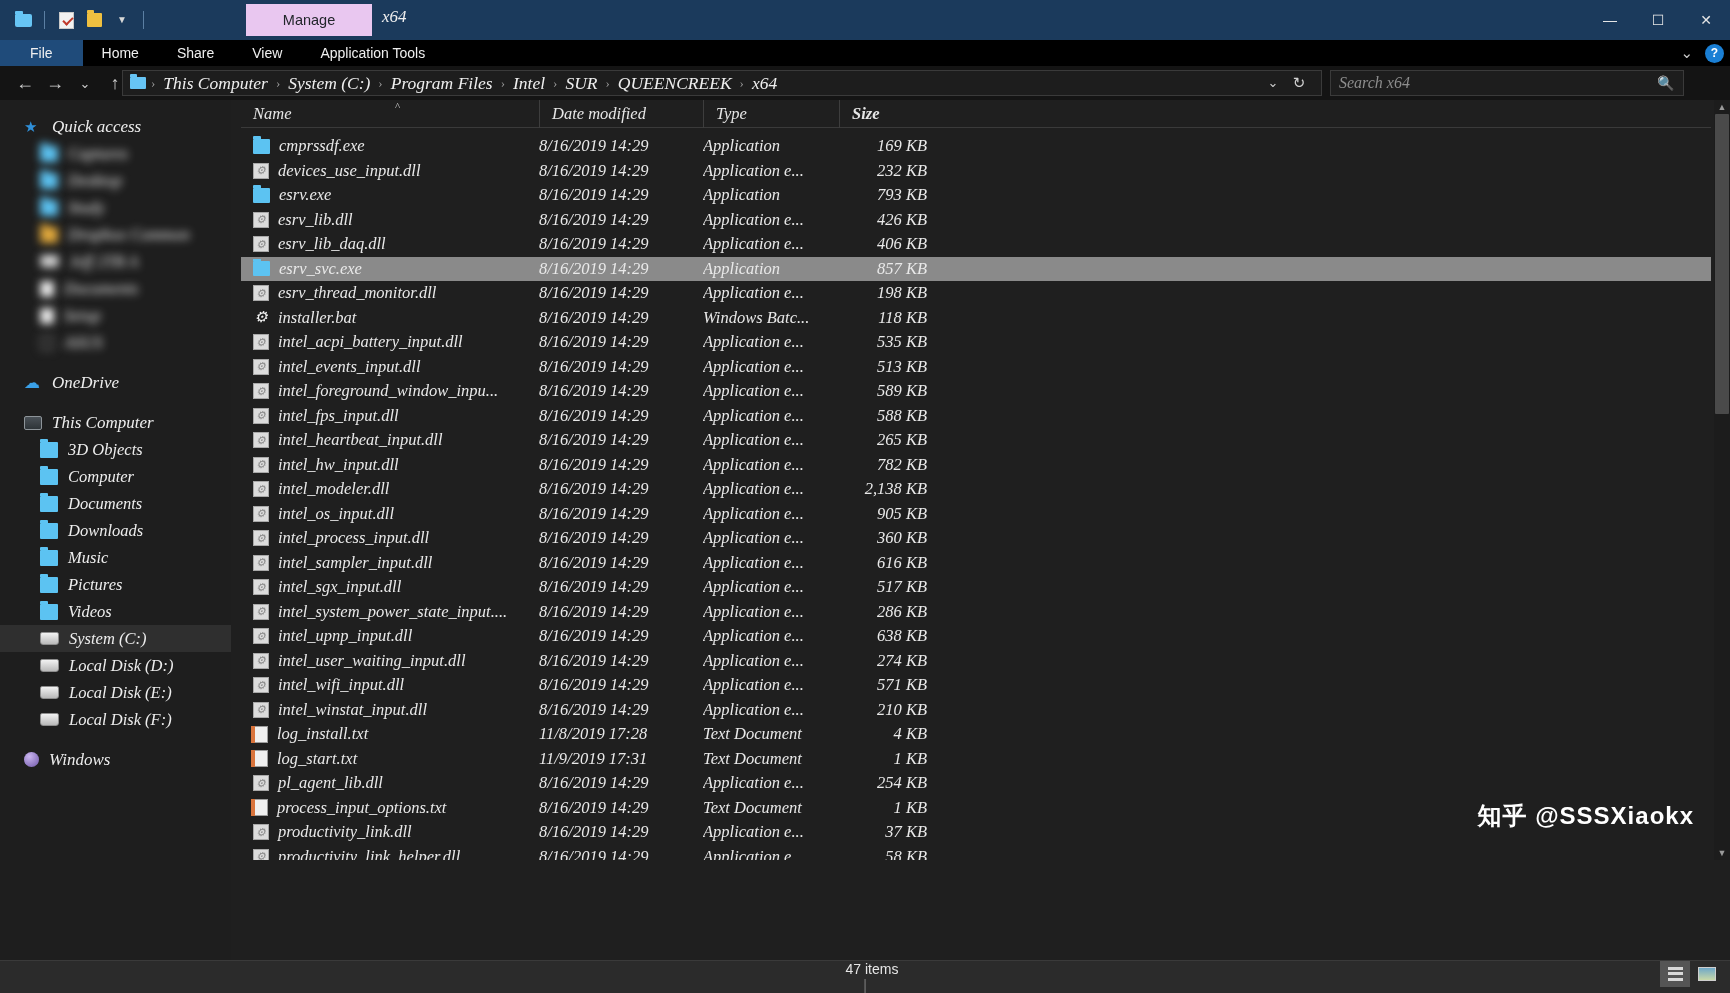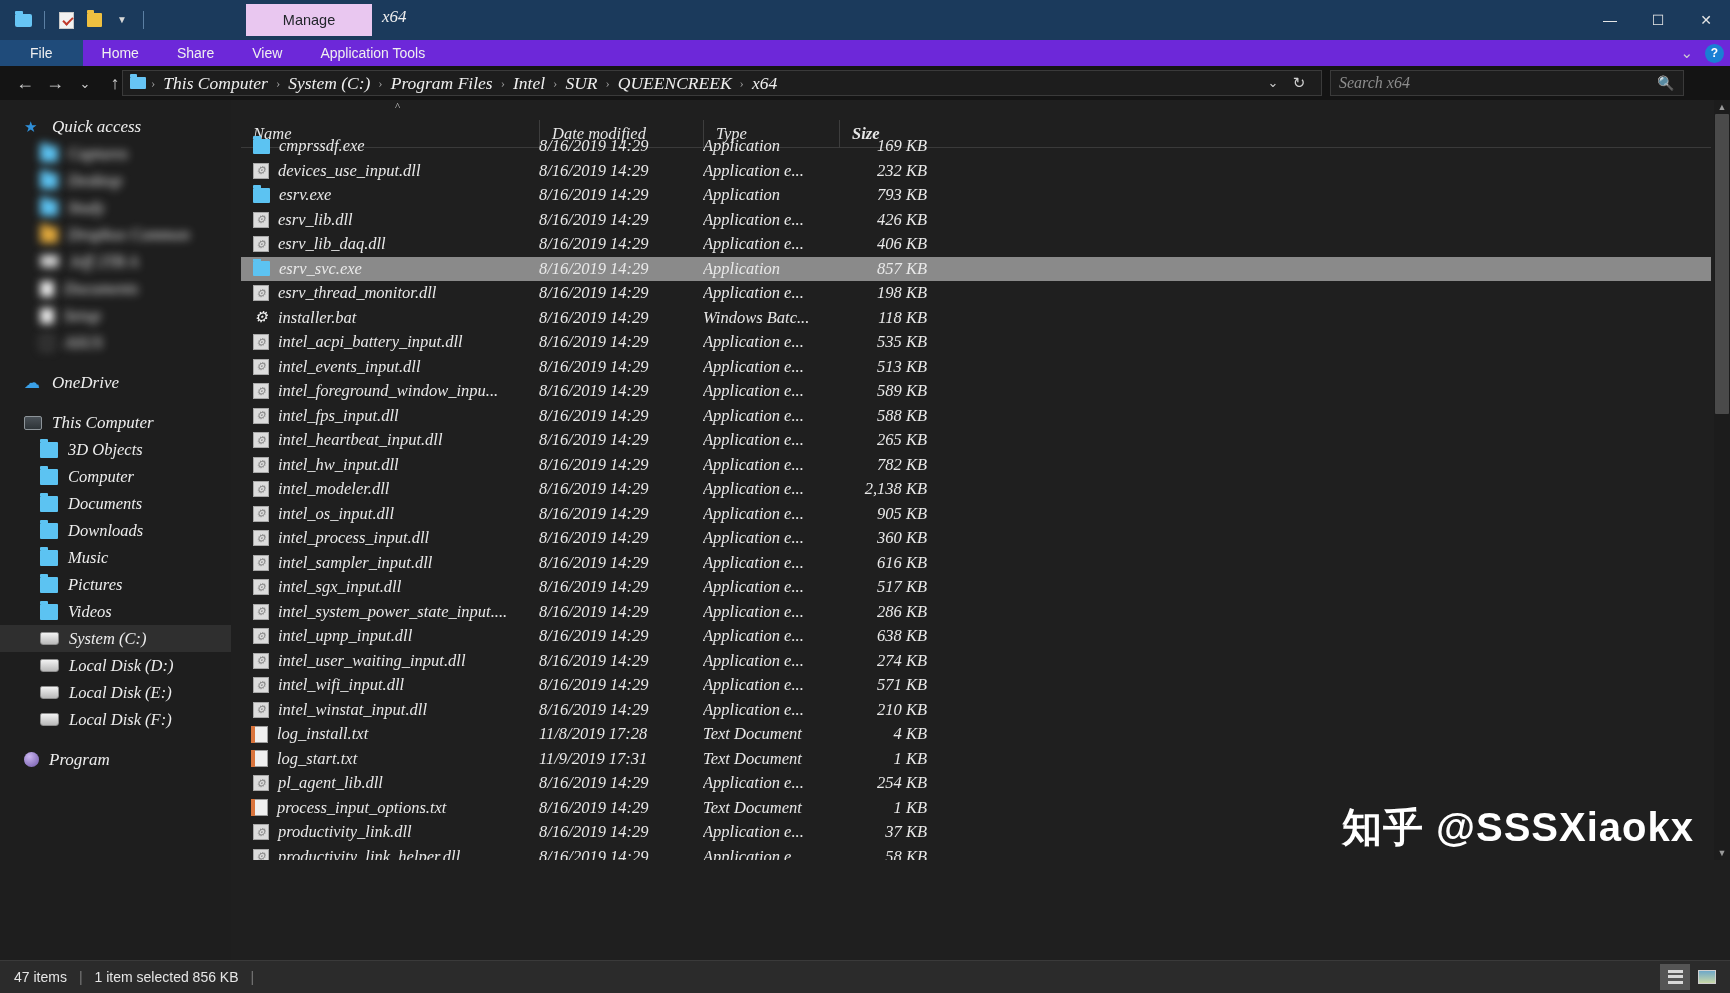--- a/index.html
+++ b/index.html
@@ -49,21 +49,21 @@
     position:absolute; left:382px; top:7px;
     font-family:"Liberation Serif", serif; font-style:italic; font-size:17px; color:#f0f0f0;
   }
   .wnd-btns{ position:absolute; right:0; top:0; height:40px; display:flex; }
   .wnd-btn{ width:48px; height:40px; display:flex; align-items:center; justify-content:center;
             color:#e6e6e6; font-family:"Liberation Sans", sans-serif; font-size:14px;}
 
   
   #menubar{
     position:absolute; left:0; top:40px; width:1730px; height:26px;
-    background:#6d28d9; display:flex; align-items:stretch;
+    background:#000000; display:flex; align-items:stretch;
     font-family:"Liberation Sans", sans-serif; font-size:14px;
   }
   .menu-item{ display:flex; align-items:center; padding:0 19px; color:#f0f0f0; }
   #menu-file{ background:#1f4b7a; padding:0 30px; }
   .menubar-right{ position:absolute; right:6px; top:0; height:26px; display:flex; align-items:center; gap:12px;}
   .help-circle{ width:19px; height:19px; border-radius:50%; background:#1a7fd4;
     color:#fff; font-family:"Liberation Sans",sans-serif; font-size:12px; font-weight:bold;
     display:flex; align-items:center; justify-content:center;}
 
   
@@ -115,21 +115,21 @@
   .ic-pc{ width:18px; height:14px; background:linear-gradient(#4a5157,#2e3438); border:1px solid #8d9499; border-radius:2px;}
   .ic-drive{ width:19px; height:13px; background:linear-gradient(#f2f2f2,#b9b9b9); border-radius:2px 2px 3px 3px; border:1px solid #8d8d8d;}
   .ic-net{ width:15px; height:15px; border-radius:50%; background:radial-gradient(circle at 35% 30%,#cbb6f0,#6f57a8); }
   .ic-doc{ width:14px; height:16px; background:#f3f3f3; border:1px solid #b5b5b5; }
   .ic-phone{ width:14px; height:16px; background:#2a2a2a; border:1px solid #777; border-radius:2px;}
   .sb-gap{ height:13px; }
 
   
   #listpane{ position:absolute; left:231px; top:100px; width:1483px; height:760px; background:#1f1f1f; }
   #colhdr{
-    position:absolute; left:241px; top:120px; width:1470px; height:28px;
+    position:absolute; left:241px; top:100px; width:1470px; height:28px;
     display:flex; align-items:center; border-bottom:1px solid #3a3a3a;
   }
   .colh{ font-style:italic; font-size:16.5px; color:#e6e6e6; position:relative; height:28px;
          display:flex; align-items:center; padding-left:12px; }
   .colh + .colh{ border-left:1px solid #3d3d3d; }
   #col-name{ width:298px; }
   #col-date{ width:164px; }
   #col-type{ width:136px; }
   #col-size{ width:92px;font-weight:bold; }
   #sort-caret{ position:absolute; left:395px; top:100px; color:#cfcfcf; font-size:11px; }
@@ -157,37 +157,37 @@
 
   
   #vscroll{ position:absolute; right:0; top:100px; width:16px; height:760px; background:#1c1c1c; }
   #vthumb{ position:absolute; left:1px; top:14px; width:14px; height:300px; background:#4a4a4a; border-radius:1px; }
   .vs-arrow{ position:absolute; left:0; width:16px; height:14px; color:#9a9a9a; font-size:9px;
              display:flex; align-items:center; justify-content:center; }
 
   
   #statusbar{
     position:absolute; left:0; top:960px; width:1730px; height:33px;
-    background:#2b2b2b; border-top:1px solid #3a3a3a; display:flex; align-items:center;
+    background:#2b2b2b; border-top:1px solid #3a3a3a; display:flex; align-items:center;flex-direction:column;
   }
   .st-text{ font-family:"Liberation Sans", sans-serif; font-size:14px; color:#e6e6e6; }
   #st-items{ padding-left:14px; }
   #st-selected{ padding-left:0; }
   .st-div{ color:#777; padding:0 12px; }
   .view-btns{ position:absolute; right:8px; display:flex; gap:2px; }
   .view-btn{ width:30px; height:26px; display:flex; align-items:center; justify-content:center; }
   .view-btn.active{ background:#555; }
   .det-ic{ width:15px; height:15px; display:grid; grid-template-rows:1fr 1fr 1fr; gap:2px; }
   .det-ic i{ display:block; background:#d8d8d8; height:3px; }
   .lg-ic{ width:18px; height:14px; background:linear-gradient(#6fa8c8,#c8d8a8); border:1px solid #cfcfcf; }
 
   
   #watermark{
     position:absolute; right:36px; top:800px;
-    font-family:"Liberation Sans", sans-serif; font-size:40px; color:#ffffff; font-weight:bold;
+    font-family:"Liberation Sans", sans-serif; font-size:24px; color:#ffffff; font-weight:bold;
     letter-spacing:1px;
   }
   #listpane-bottomfill{ position:absolute; left:231px; top:860px; width:1483px; height:100px; background:#1f1f1f;}
   #sidebar-bottomfill{ position:absolute; left:0; top:860px; width:231px; height:100px; background:#1e1e1e;}
 </style>
 </head>
 <body>
 
 <div id="titlebar">
   <div class="qa-icons">
@@ -356,21 +356,21 @@
     <span class="sb-label">Local Disk (E:)</span>
   </div>
   <div class="sb-row indent">
     <span class="ic ic-drive"></span>
     <span class="sb-label">Local Disk (F:)</span>
   </div>
 
   <div class="sb-gap"></div>
   <div class="sb-row">
     <span class="ic ic-net"></span>
-    <span class="sb-label head">Program</span>
+    <span class="sb-label head">Windows</span>
   </div>
 </div>
 
 <div id="listpane"></div>
 
 <div id="colhdr">
   <div class="colh" id="col-name">Name</div>
   <div class="colh" id="col-date">Date modified</div>
   <div class="colh" id="col-type">Type</div>
   <div class="colh" id="col-size">Size</div>

